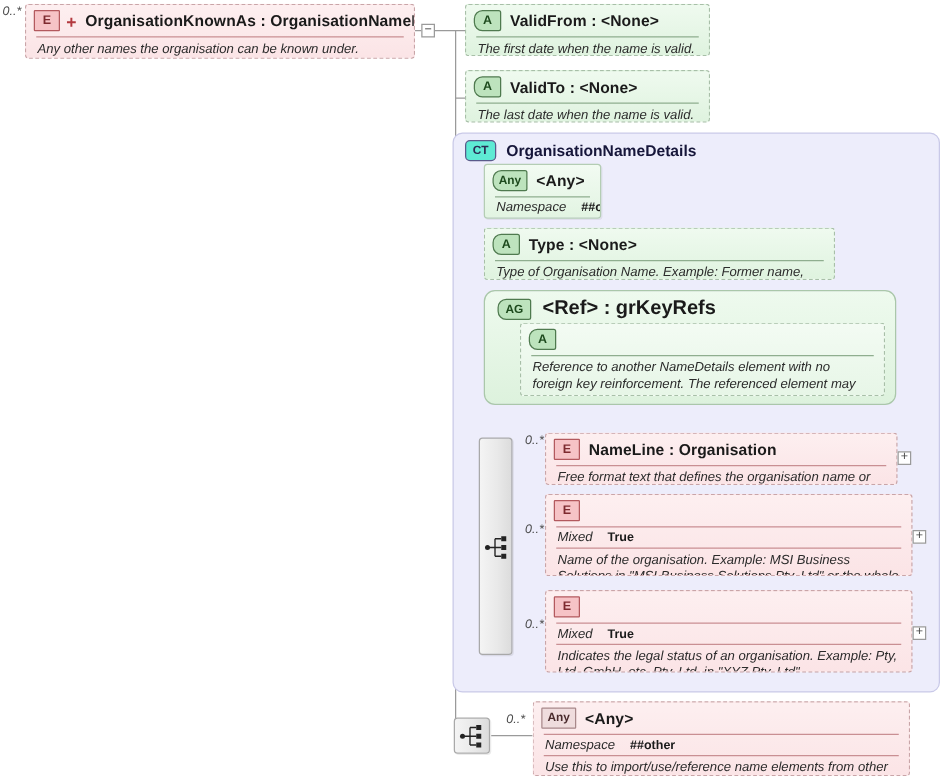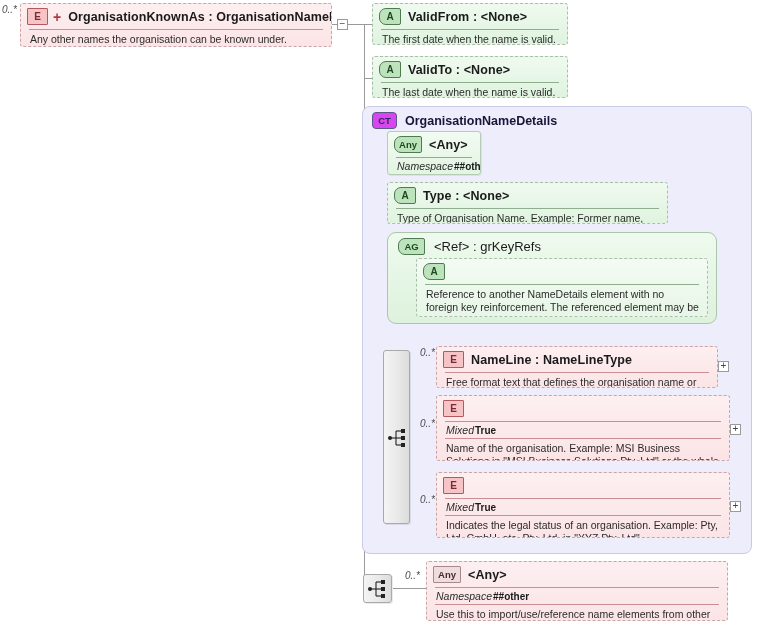--- a/index.html
+++ b/index.html
@@ -37,28 +37,29 @@
     font-weight:bold;
     color:#1a1a1a;
     letter-spacing:.1px;
   }
   .node .rule{
     height:1px;
     margin:0 8px;
   }
   .node .desc{
     font-size:10.5px;
+    font-style:italic;
     color:#2b2b2b;
     padding:3px 8px 5px 9px;
     line-height:1.28;
   }
   .node .proprow{
     display:flex;
     align-items:baseline;
-    gap:1px;
+    gap:12px;
     padding:2px 8px 2px 9px;
     font-size:10.5px;
   }
   .node .proprow .pname{font-style:italic;color:#2b2b2b;}
   .node .proprow .pval{font-weight:bold;font-size:10px;color:#1a1a1a;}
 
   
   .elem{
     background:linear-gradient(to bottom,#fdeff0 0%,#fbe4e6 100%);
     border-color:#c9a5a8;
@@ -144,41 +145,41 @@
     border-radius:8px;
   }
   .ctbox > .cthdr{
     display:flex;align-items:center;gap:8px;
     padding:5px 0 0 9px;
   }
   .badge-ct{
     display:inline-flex;align-items:center;justify-content:center;
     width:23px;height:15px;
     border:1px solid #5a5a8a;
-    background:#d946ef;
+    background:#5eead4;
     color:#2b2b55;
     font-size:9.5px;font-weight:bold;
     border-radius:4px;
     flex:none;
   }
   .cttitle{font-size:12.5px;font-weight:bold;color:#16163a;}
 
   
   .agbox{
     position:absolute;
     box-sizing:border-box;
     background:linear-gradient(to bottom,#eefaee 0%,#ddf2dd 100%);
     border:1px solid #aac7aa;
     border-radius:9px;
   }
   .agbox > .aghdr{
     display:flex;align-items:center;gap:9px;
     padding:5px 0 0 10px;
   }
-  .agtitle{font-size:13px;font-weight:normal;color:#1a1a1a;}
+  .agtitle{font-size:16px;font-weight:bold;color:#1a1a1a;}
 
   
   .card{
     position:absolute;
     font-size:10px;
     font-style:italic;
     color:#4a4a4a;
     white-space:nowrap;
   }
 
@@ -335,21 +336,21 @@
       <rect x="14" y="2" width="4" height="4" fill="#222"></rect>
       <rect x="14" y="9" width="4" height="4" fill="#222"></rect>
       <rect x="14" y="16" width="4" height="4" fill="#222"></rect>
     </svg>
   </div>
 
   <div class="card" style="left:420px;top:347px;">0..*</div>
   <div class="node elem" style="left:436px;top:346px;width:282px;height:42px;">
     <div class="hdr">
       <span class="badge-e">E</span>
-      <span class="title">NameLine : NameLineType</span>
+      <span class="title">NameLine : Organisation</span>
     </div>
     <div class="rule"></div>
     <div class="desc">Free format text that defines the organisation name or parts of it.</div>
   </div>
   <div class="exp" style="left:718px;top:361px;">
     <span>+</span>
   </div>
 
   <div class="card" style="left:420px;top:418px;">0..*</div>
   <div class="node elem" style="left:436px;top:395px;width:294px;height:66px;">

